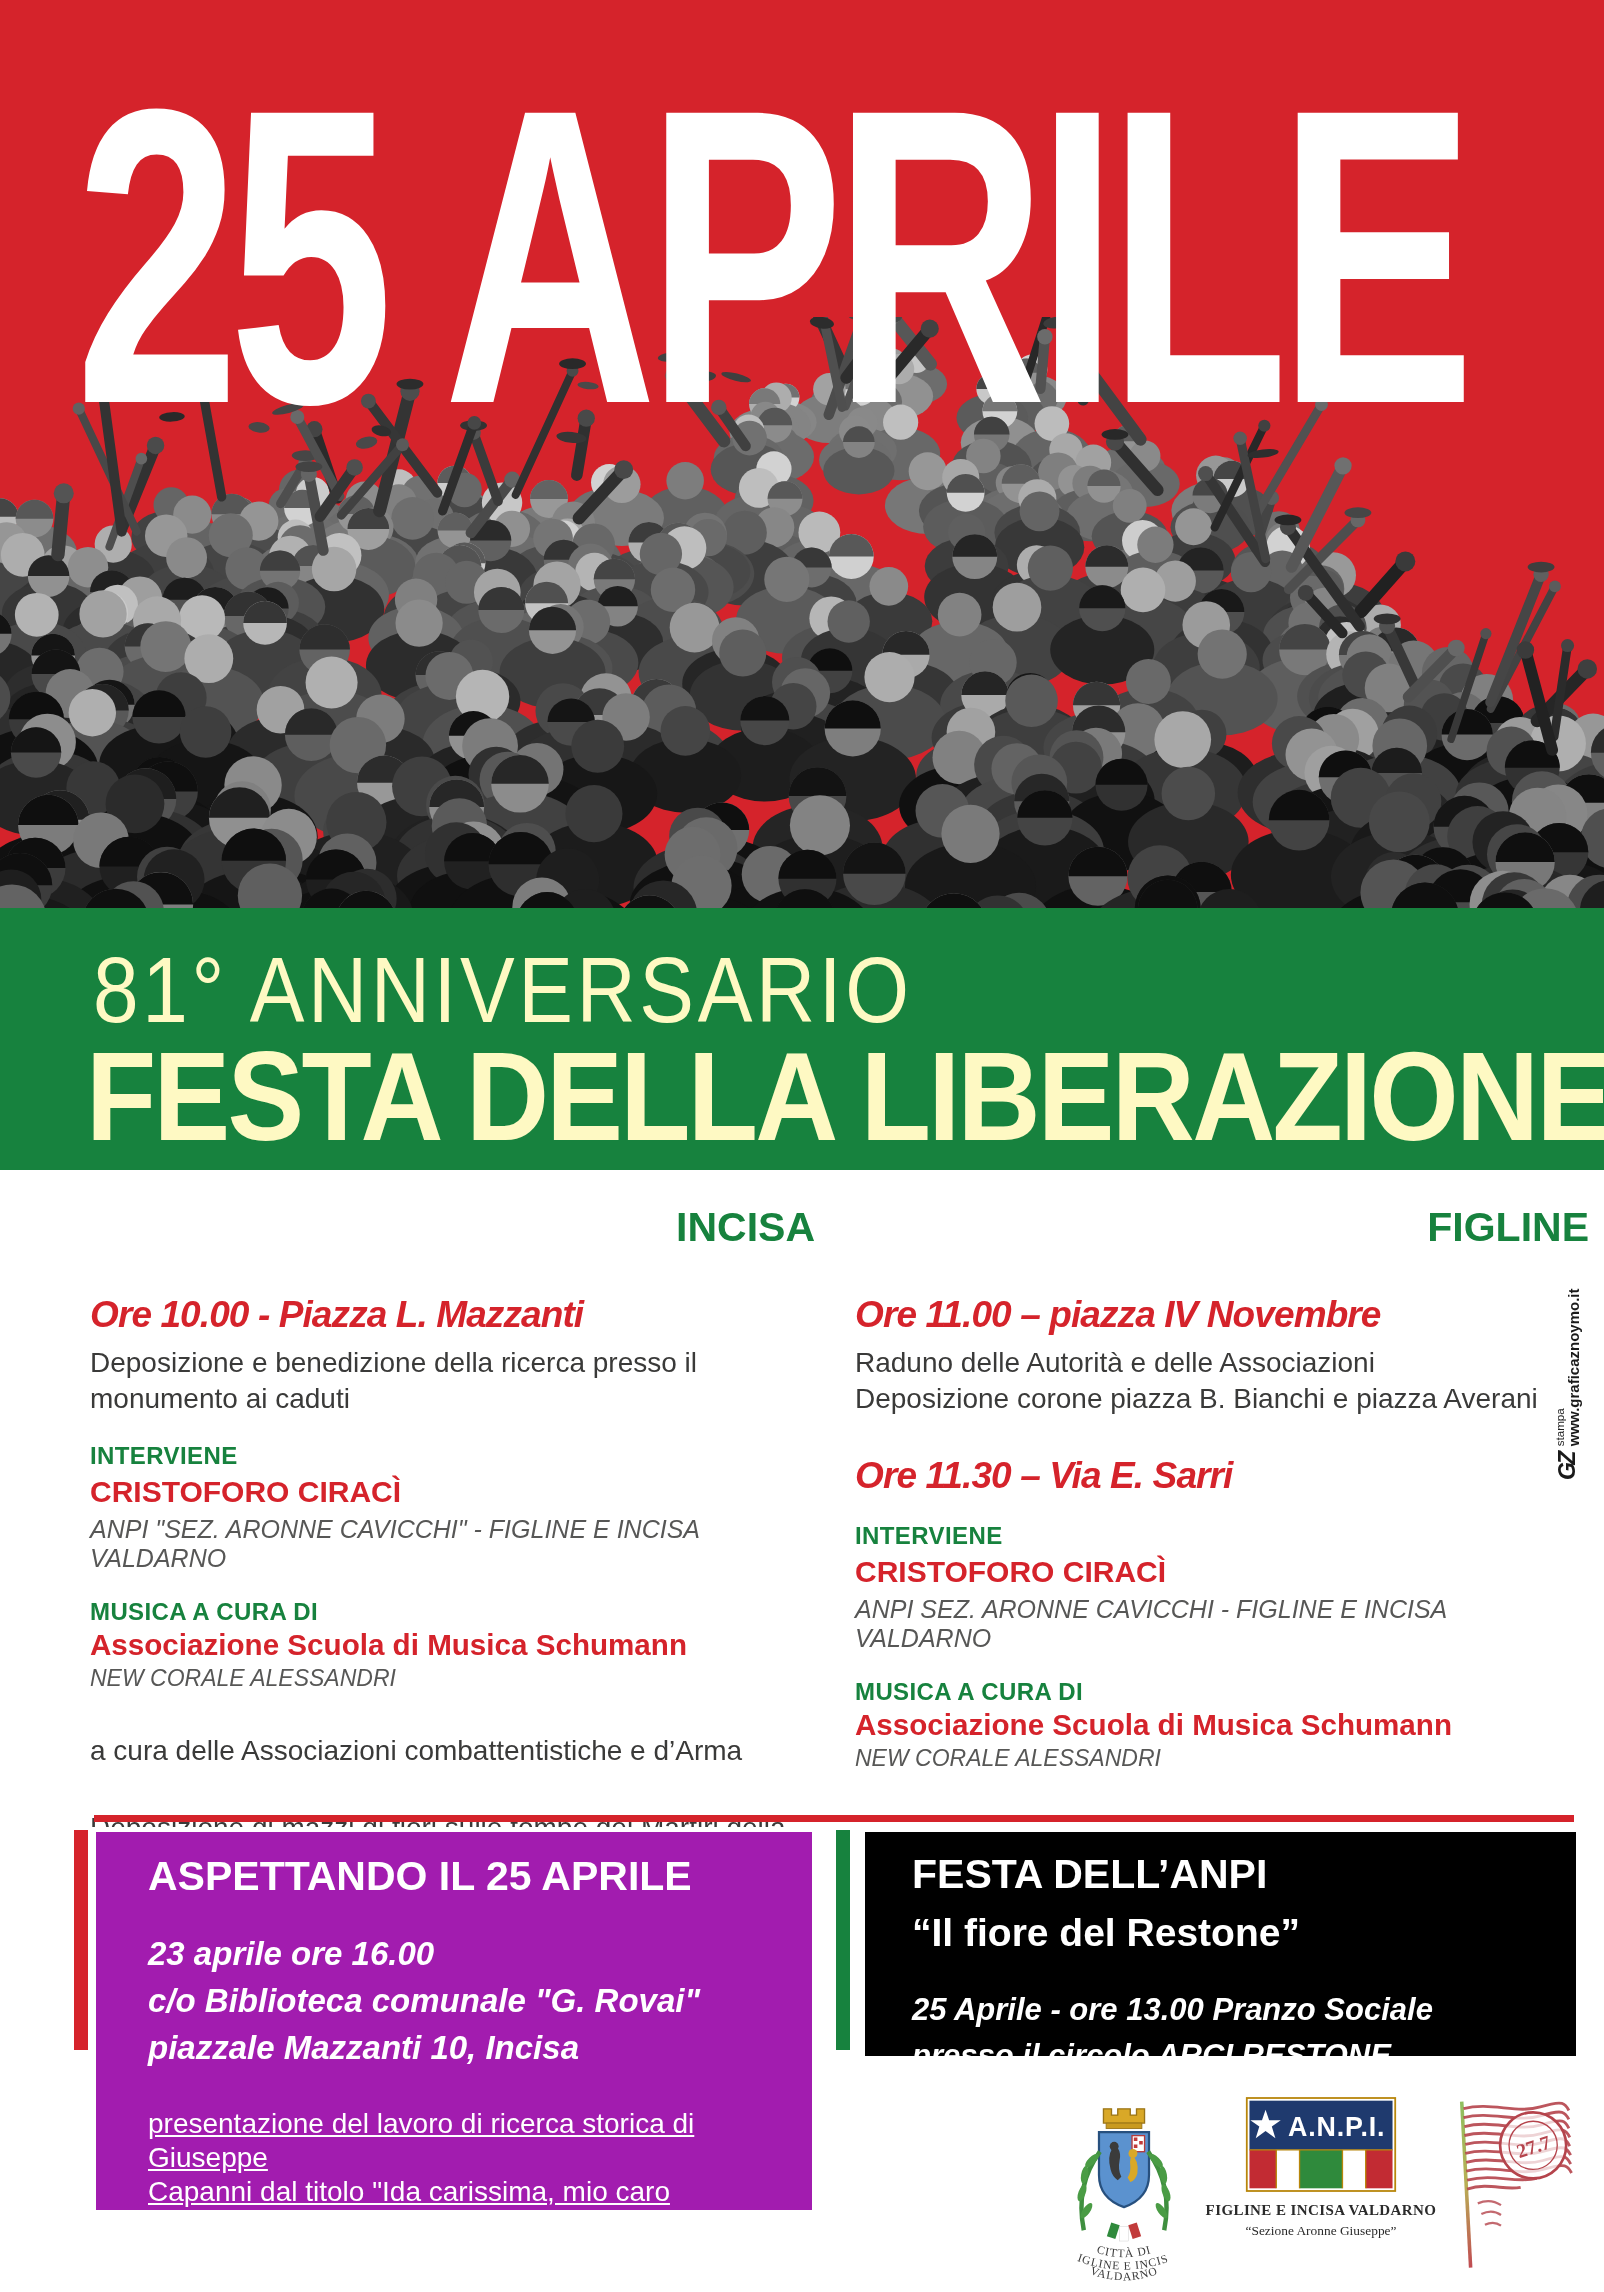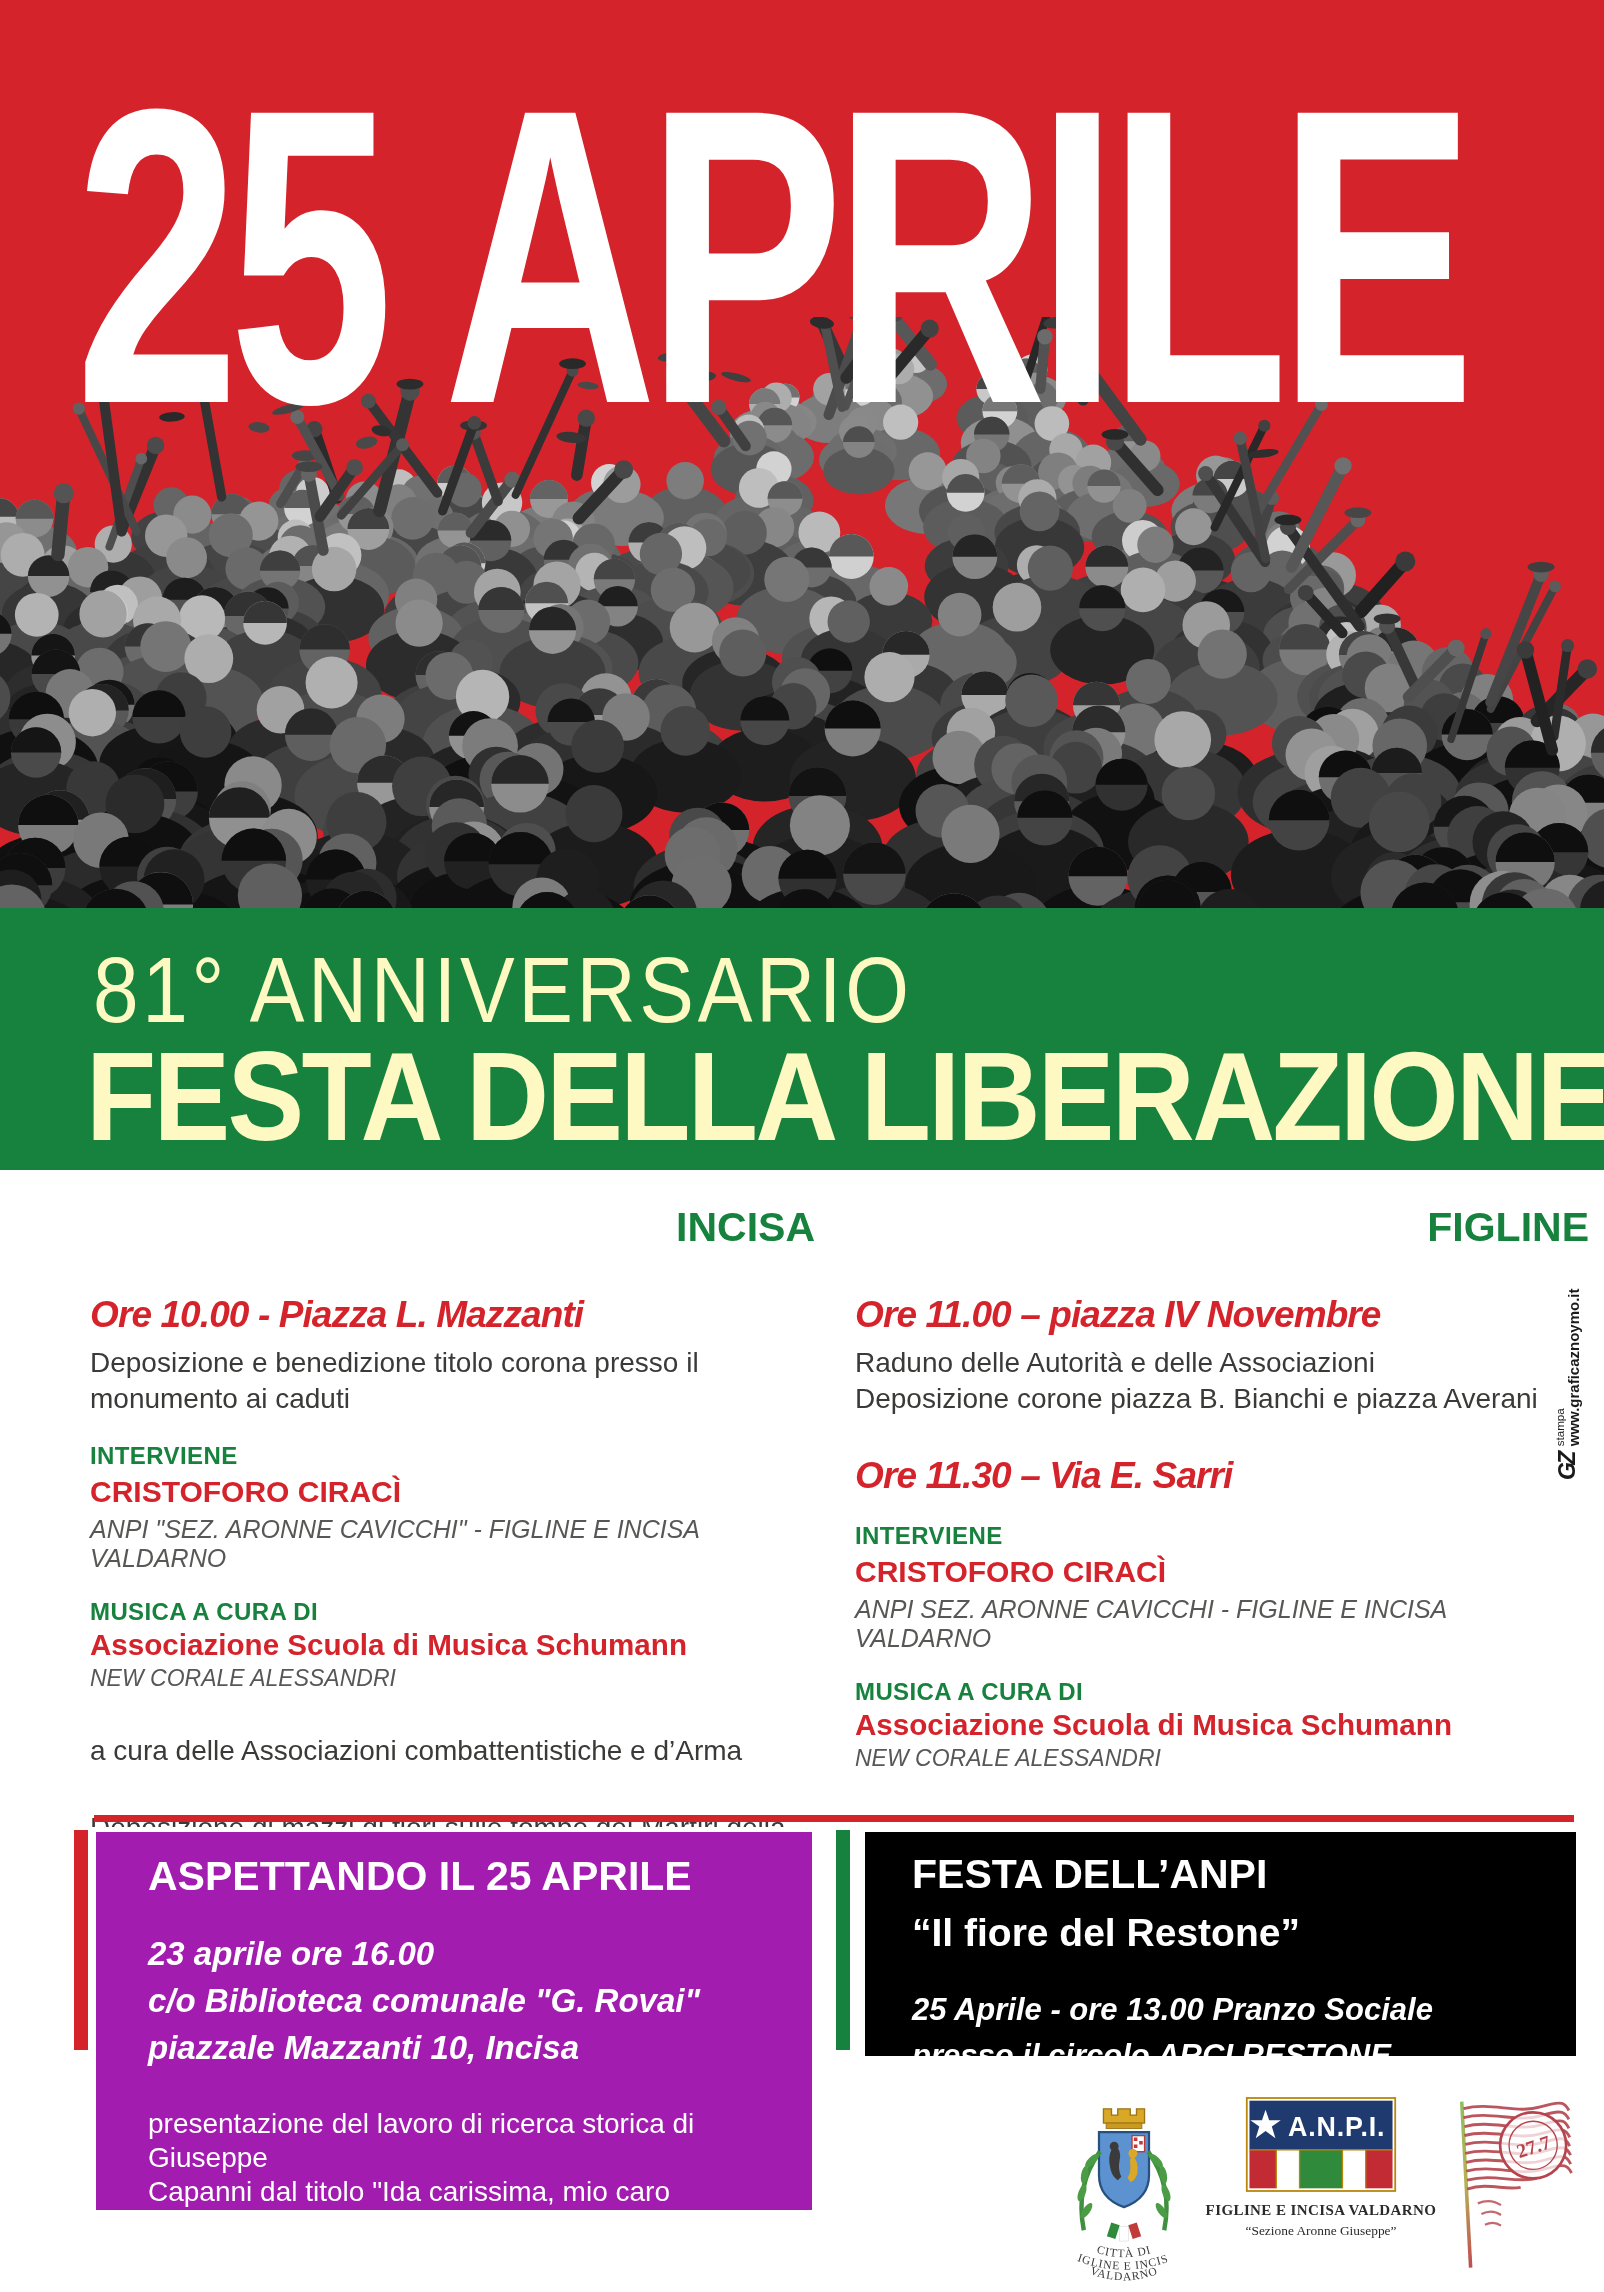--- a/index.html
+++ b/index.html
@@ -41,21 +41,21 @@
   
   .bottom-section{position:absolute;left:0;top:1827px;width:1605px;height:466px;background:#fff;}
   .red-line{position:absolute;left:94px;top:-12.5px;width:1480px;height:7.2px;background:#d5232b;}
   .red-accent{position:absolute;left:74px;top:2.7px;width:14.3px;height:220px;background:#d5232b;}
   .green-accent{position:absolute;left:836px;top:2.7px;width:14.3px;height:220px;background:#17823e;}
   .green-box{position:absolute;left:96px;top:4.5px;width:716px;height:378px;background:#a21caf;color:#fff;padding:21.5px 36px 0 52px;}
   .gb-head{font-size:41px;font-weight:900;letter-spacing:0px;}
   .gb-lines{margin-top:30px;}
   .gb-line{font-size:33px;font-weight:bold;font-style:italic;line-height:47px;}
   .gb-para{margin-top:36px;}
-  .gb-para-line{font-size:28px;line-height:34px;}
+  .gb-para-line{font-size:28px;line-height:34px;text-decoration:underline;}
   .gb-credit{font-size:22.4px;font-style:italic;line-height:27px;}
   .gb-credit.first{margin-top:1.8px;}
   .red-box{position:absolute;left:865px;top:4.5px;width:711px;height:224px;background:#000000;color:#fff;padding:19.7px 27px 0 47px;}
   .rb-head{font-size:41px;font-weight:900;}
   .rb-sub{margin-top:12.5px;font-size:39px;font-weight:900;}
   .rb-lines{margin-top:32px;}
   .rb-line{font-size:31px;font-weight:bold;font-style:italic;line-height:46px;}
   
   .logos{position:absolute;left:1057px;top:269px;width:519px;height:193px;display:flex;
     align-items:flex-start;justify-content:space-between;}
@@ -1147,21 +1147,21 @@
     <div class="band-line1">81° ANNIVERSARIO</div>
     <div class="band-line2">FESTA DELLA LIBERAZIONE</div>
   </div>
 
   <div class="white-section">
 
     <div class="col col-left">
       <div class="city-head">INCISA</div>
       <div class="event-title">Ore 10.00 - Piazza L. Mazzanti</div>
       <div class="body-block">
-        <div class="body-line">Deposizione e benedizione titolo corona presso il</div>
+        <div class="body-line">Deposizione e benedizione della ricerca presso il</div>
         <div class="body-line">monumento ai caduti</div>
       </div>
       <div class="label">INTERVIENE</div>
       <div class="name">CRISTOFORO CIRACÌ</div>
       <div class="org">ANPI "SEZ. ARONNE CAVICCHI" - FIGLINE E INCISA VALDARNO</div>
       <div class="label">MUSICA A CURA DI</div>
       <div class="name" style="margin-top:1.8px;font-size:29.6px;">Associazione Scuola di Musica Schumann</div>
       <div class="sub">NEW CORALE ALESSANDRI</div>
       <div class="body-block para">
         <div class="body-line">a cura delle Associazioni combattentistiche e d’Arma</div>

